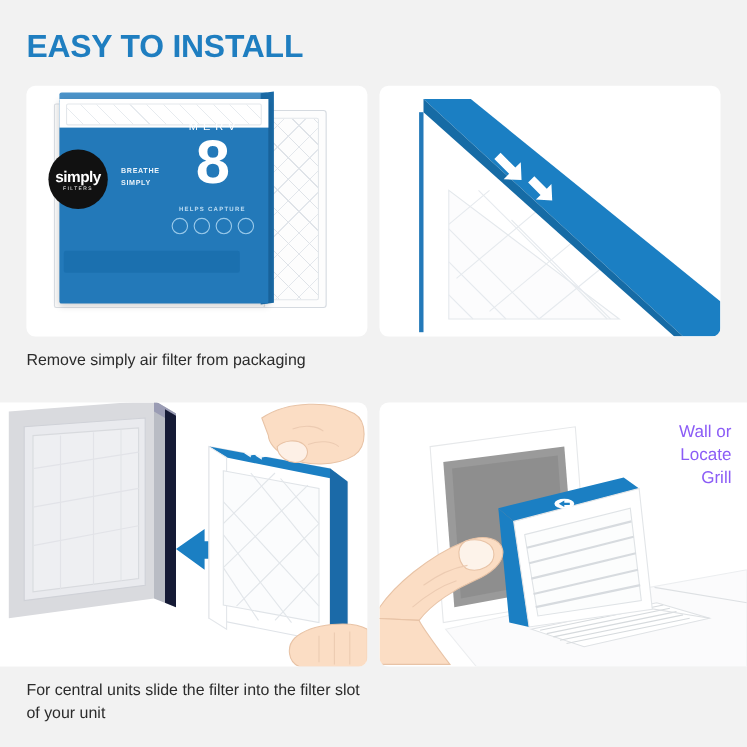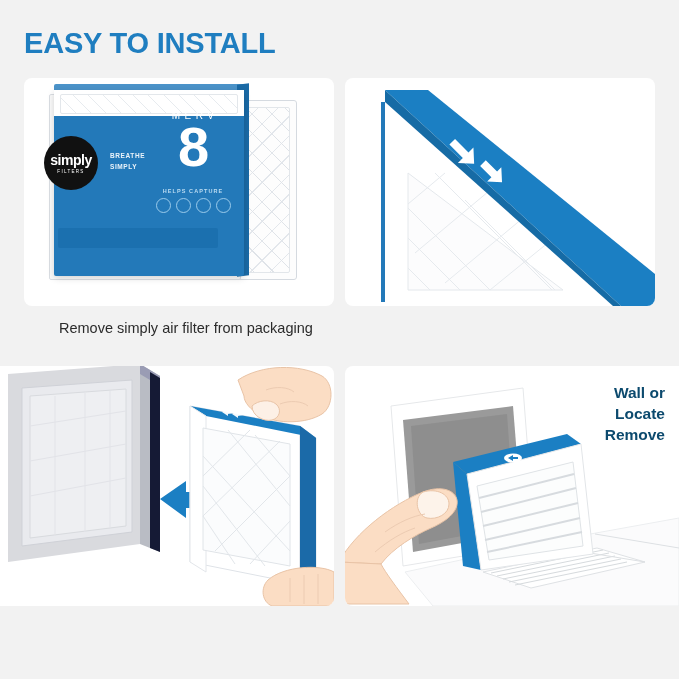--- a/index.html
+++ b/index.html
@@ -34,21 +34,20 @@
     background:#ffffff; border-radius:8px; overflow:hidden;
   }
   .step1 .card, .step2 .card { height:228px; }
   .step3 .card, .step4 .card { height:240px; border-radius:0; }
   .step3 .card{ border-radius:0 8px 8px 0; }
   .step4 .card{ border-radius:8px 0 0 8px; }
 
   .caption{
     font-size:14.5px; line-height:1.42; color:#2b2b2b;
     padding-top:12px;
-    margin-left:35px;
   }
   .step1 .caption, .step3 .caption{ padding-left:0; }
   .step3 .caption{ padding-left:24px; }
   .step4 .caption{ padding-left:0px; }
 
   
   .p1-wrap{ position:absolute; left:0; top:0; width:310px; height:228px; }
   .p1-filter{
     position:absolute; left:86px; top:22px; width:187px; height:180px;
     background:#fdfdfd; border:1px solid #d5dae0; border-radius:3px;
@@ -132,21 +131,21 @@
   
   .p2-wrap{ position:absolute; inset:0; overflow:hidden; }
 
   
   .p3-wrap{ position:absolute; inset:0; overflow:hidden; }
 
   
   .p4-wrap{ position:absolute; inset:0; overflow:hidden; }
   .p4-label{
     position:absolute; right:14px; top:16px;
-    text-align:right; font-size:15.5px; line-height:1.36; color:#0c4a6e;font-weight:bold;
+    text-align:right; font-size:15.5px; line-height:1.36; color:#8b5cf6;
   }
 </style>
 </head>
 <body>
 
 <div class="page">
 
   <div class="title">EASY TO INSTALL</div>
 
   <div class="grid">
@@ -291,20 +290,21 @@
               <path d="M280 38 C290 34 302 35 308 40" fill="none" stroke="#eccbb2" stroke-width="1"></path>
             </g>
 
             <g>
               <path d="M268 214 C284 200 320 198 334 206 L334 240 L272 240 C262 236 260 222 268 214 Z" fill="#fbddc4" stroke="#e8c3a6" stroke-width="1"></path>
               <path d="M290 212 L290 236 M304 209 L304 238 M318 208 L318 238" fill="none" stroke="#eccbb2" stroke-width="1"></path>
             </g>
           </svg>
         </div>
       </div>
+      <div class="caption">For central units slide the filter into the filter slot of your unit</div>
     </div>
 
     <div class="step step4">
       <div class="card">
         <div class="p4-wrap">
           <svg width="334" height="240" viewBox="0 0 334 240">
 
             <g>
               <path d="M46 40 L178 22 L190 178 L58 200 Z" fill="#ffffff" stroke="#e6e8ea" stroke-width="1"></path>
               <path d="M58 54 L168 40 L178 166 L68 186 Z" fill="#9a9a9a"></path>
@@ -351,20 +351,20 @@
               <path d="M-6 196 L-6 238 L64 238 C52 222 40 206 36 198 Z" fill="#fbddc4" stroke="#e8c3a6" stroke-width="1"></path>
               <path d="M78 126 C92 122 104 128 104 138 C104 148 92 154 82 152 C72 150 68 132 78 126 Z" fill="#fdf3ea" stroke="#e8c3a6" stroke-width="1"></path>
               <path d="M40 166 C54 156 68 150 80 148" fill="none" stroke="#eccbb2" stroke-width="1"></path>
               <path d="M30 186 C44 174 58 166 70 162" fill="none" stroke="#eccbb2" stroke-width="1"></path>
             </g>
           </svg>
 
           <div class="p4-label">
             <div>Wall or</div>
             <div>Locate</div>
-            <div>Remove</div>
+            <div>Grill</div>
           </div>
         </div>
       </div>
     </div>
 
   </div>
 </div>
 
 </body></html>

